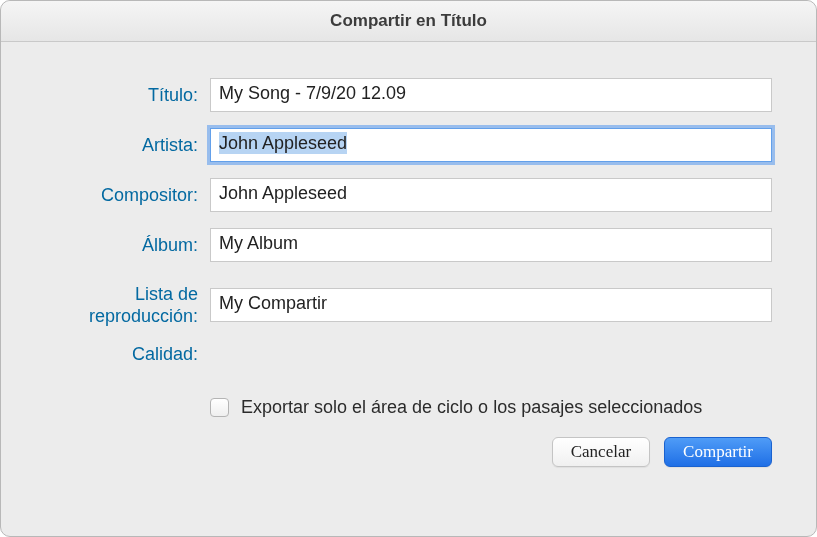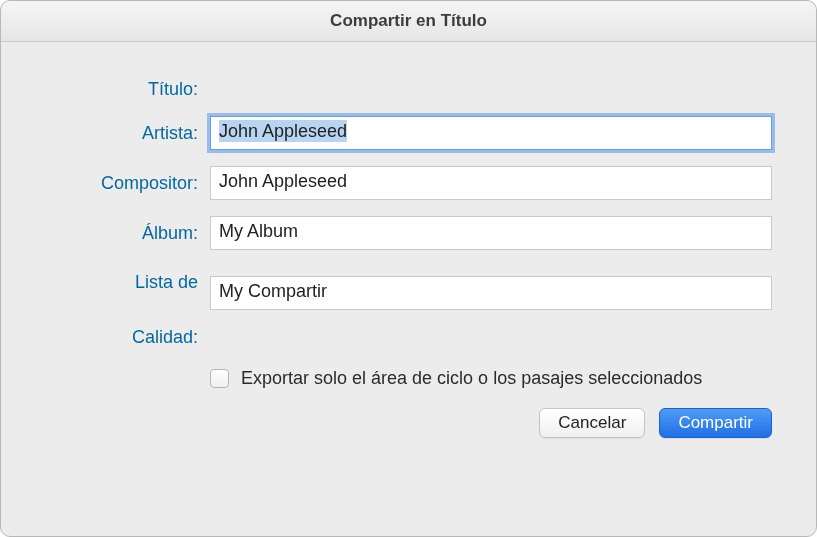--- a/index.html
+++ b/index.html
@@ -102,21 +102,21 @@
     display: flex;
     flex-direction: column;
     align-items: center;
     justify-content: center;
   }
   .chev svg { display:block; }
   .checkbox-row {
     display: flex;
     align-items: flex-start;
     margin-left: 165px;
-    margin-top: 2px;
+    margin-top: 14px;
     text-align: right;
   }
   .checkbox {
     width: 19px;
     height: 19px;
     border: 1px solid #b4b4b4;
     border-radius: 4px;
     background: linear-gradient(#ffffff,#efefef);
     margin-right: 12px;
     margin-top: 3px;
@@ -141,37 +141,41 @@
     border-radius: 6px;
     font-size: 17px;
     display: flex;
     align-items: center;
     justify-content: center;
     border: 1px solid #c4c4c4;
     background: linear-gradient(#ffffff,#f0f0f0);
     color: #222;
     cursor: default;
     box-shadow: 0 1px 1px rgba(0,0,0,.06);
+    font-family: Liberation Serif, serif;
   }
   .btn.primary {
     background: linear-gradient(#4f9cf7,#1f6fe6);
     border: 1px solid #1a62cf;
     color: #fff;
   }
 </style>
 </head>
 <body>
 
 <div class="window">
   <div class="titlebar">Compartir en Título</div>
 
   <div class="body">
 
     <div class="row">
       <div class="label">Título:</div>
+      <div class="field">
+        <div class="textinput">My Song - 7/9/20 12.09</div>
+      </div>
     </div>
 
     <div class="row">
       <div class="label">Artista:</div>
       <div class="field">
         <div class="textinput focused"><span class="selected-text">John Appleseed</span></div>
       </div>
     </div>
 
     <div class="row">
@@ -184,20 +188,21 @@
     <div class="row">
       <div class="label">Álbum:</div>
       <div class="field">
         <div class="textinput">My Album</div>
       </div>
     </div>
 
     <div class="row multi">
       <div class="label multi">
         <span>Lista de</span><br>
+        <span>reproducción:</span>
       </div>
       <div class="field" style="padding-top:10px;">
         <div class="textinput">My Compartir</div>
       </div>
     </div>
 
     <div class="row">
       <div class="label">Calidad:</div>
     </div>
 

